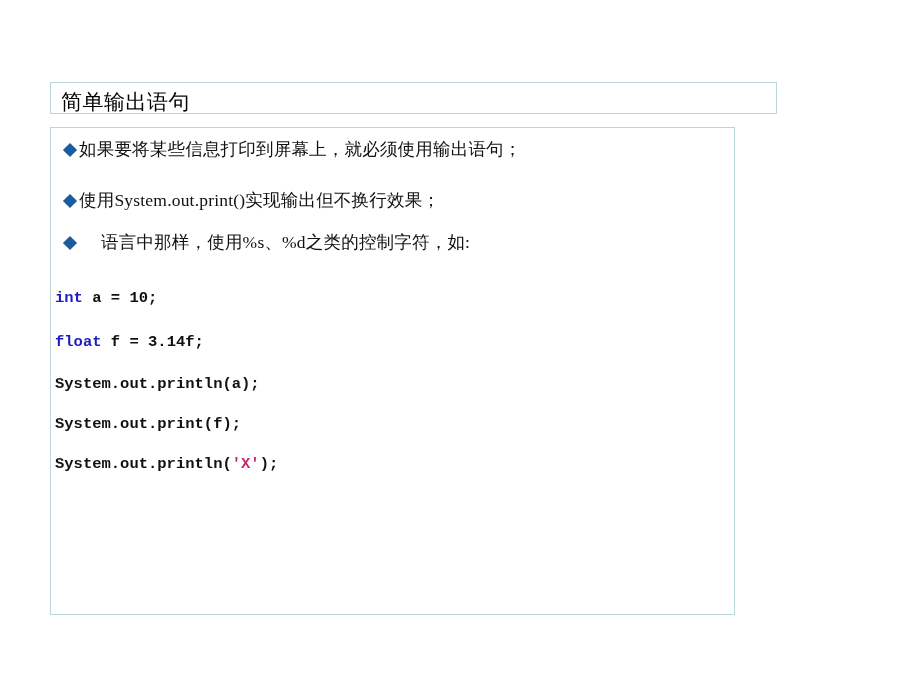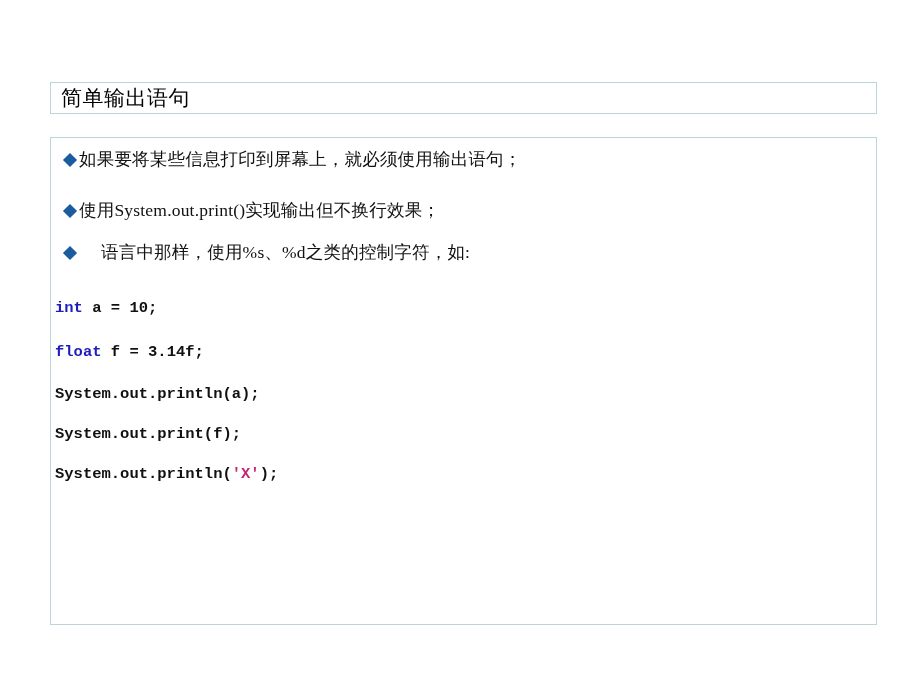--- a/index.html
+++ b/index.html
@@ -20,44 +20,44 @@
     width: 920px;
     height: 690px;
     background: #ffffff;
   }
 
   
   #title-box {
     position: absolute;
     left: 50px;
     top: 82px;
-    width: 827px;
+    width: 727px;
     height: 32px;
     border: 1px solid #b9d7d9;
     background: #ffffff;
     box-sizing: border-box;
     display: flex;
-    align-items: center;
+    align-items: flex-end;
   }
   #title-text {
     font-family: "Liberation Serif", "DejaVu Serif", serif;
     font-size: 21px;
     color: #000000;
     padding-left: 10px;
     line-height: 1;
     letter-spacing: 0.5px;
     white-space: nowrap;
   }
 
   
   #content-box {
     position: absolute;
     left: 50px;
-    top: 137px;
-    width: 827px;
+    top: 127px;
+    width: 685px;
     height: 488px;
     border: 1px solid #b9d7d9;
     background: #ffffff;
     box-sizing: border-box;
     padding: 9px 12px 0 4px;
   }
 
   .bullet-row {
     display: flex;
     align-items: flex-start;

